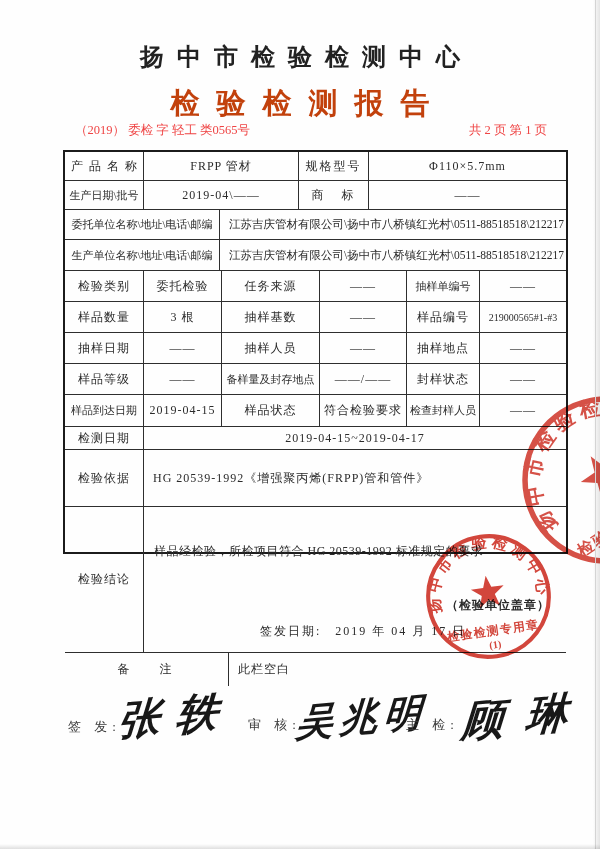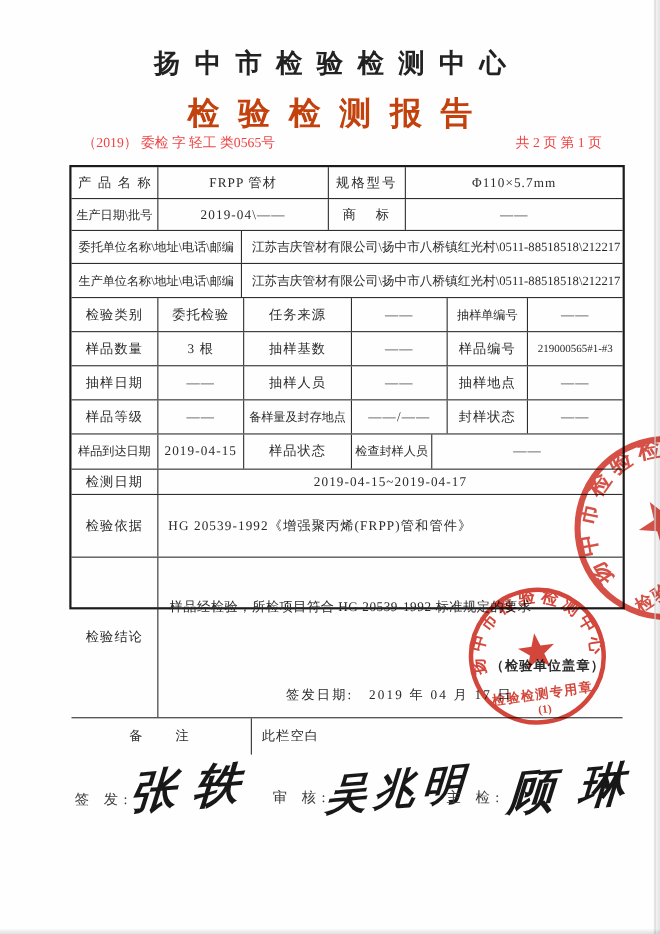--- a/index.html
+++ b/index.html
@@ -145,20 +145,21 @@
       <div class="td s3 small">备样量及封存地点</div>
       <div class="td s4">——/——</div>
       <div class="td s5">封样状态</div>
       <div class="td fill">——</div>
     </div>
 
     <div class="tr" style="height:32px">
       <div class="td ca small">样品到达日期</div>
       <div class="td s2">2019-04-15</div>
       <div class="td s3">样品状态</div>
+      <div class="td s4">符合检验要求</div>
       <div class="td s5 small">检查封样人员</div>
       <div class="td fill">——</div>
     </div>
 
     <div class="tr" style="height:23px">
       <div class="td ca">检测日期</div>
       <div class="td fill">2019-04-15~2019-04-17</div>
     </div>
 
     <div class="tr" style="height:57px">

